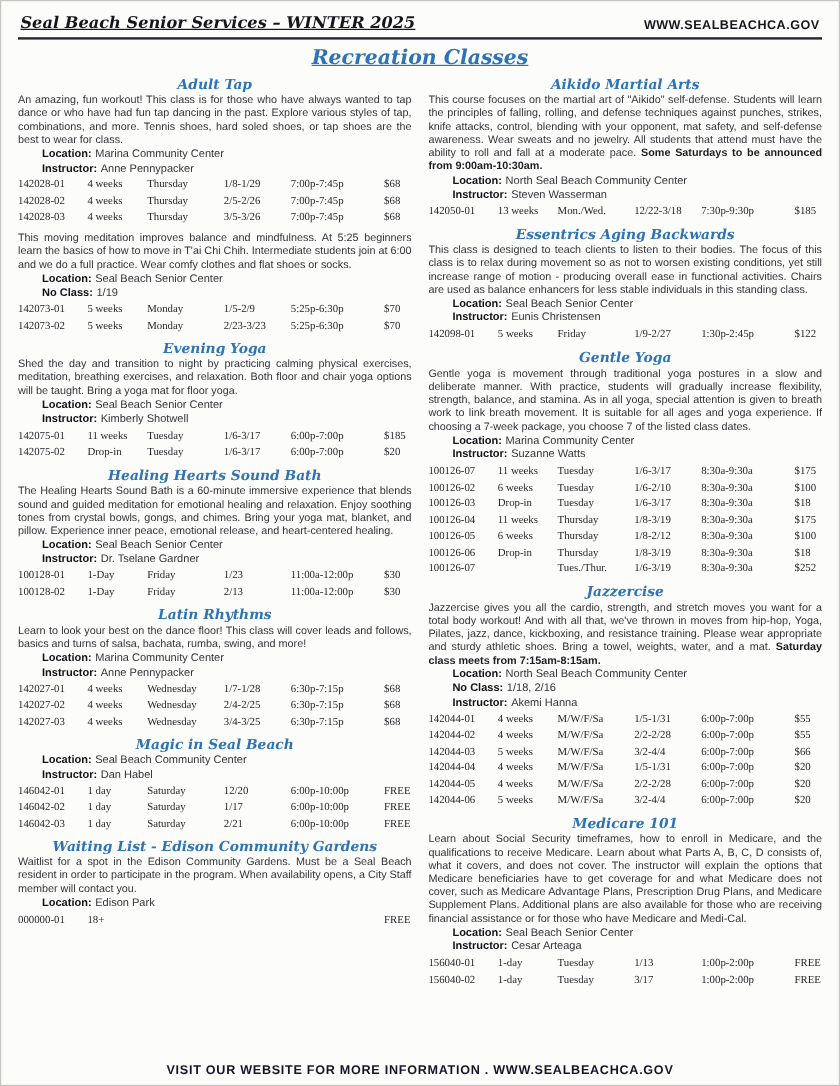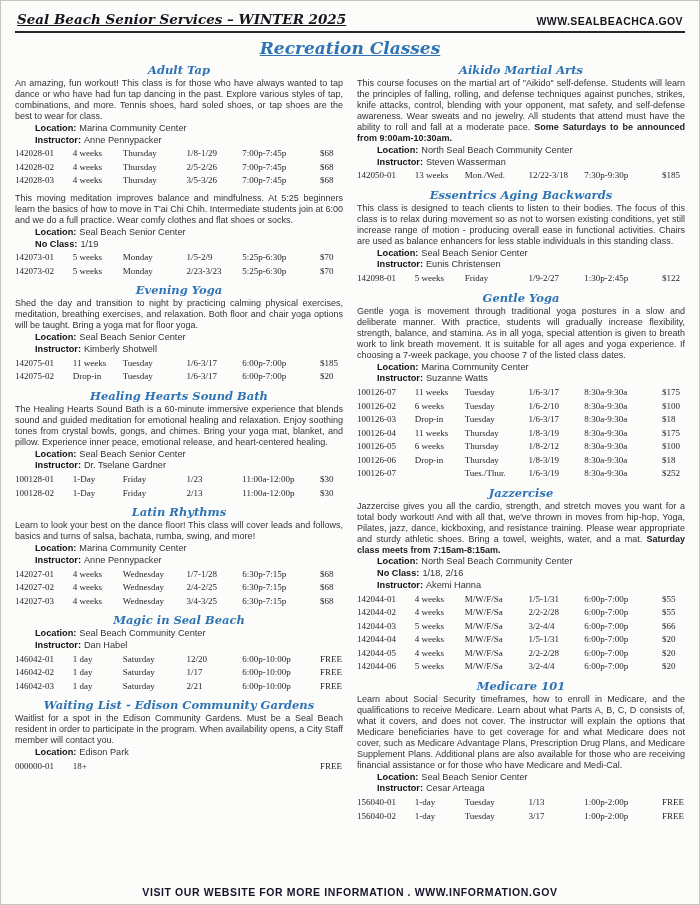--- a/index.html
+++ b/index.html
@@ -395,14 +395,14 @@
               <span class="c1">1-day</span>
               <span class="c2">Tuesday</span>
               <span class="c3">3/17</span>
               <span class="c4">1:00p-2:00p</span>
               <span class="c5">FREE</span>
             </div>
           </div>
         </section>
       </div>
   </div>
-  <div class="footer">VISIT OUR WEBSITE FOR MORE INFORMATION  .  WWW.INFORMATION.GOV</div>
+  <div class="footer">VISIT OUR WEBSITE FOR MORE INFORMATION  .  WWW.SEALBEACHCA.GOV</div>
 </div>
 
 </body></html>

